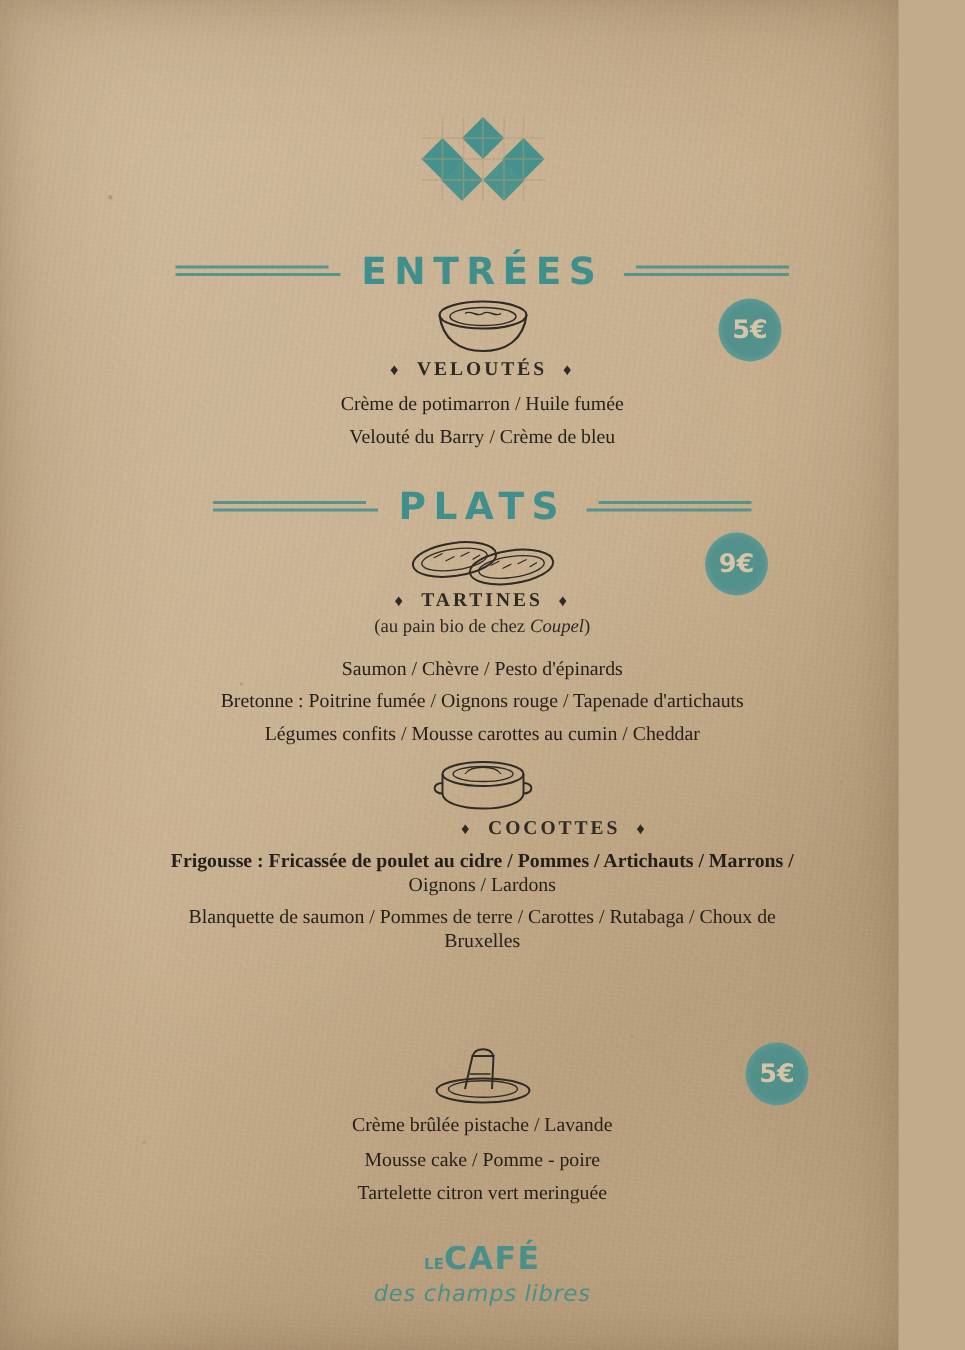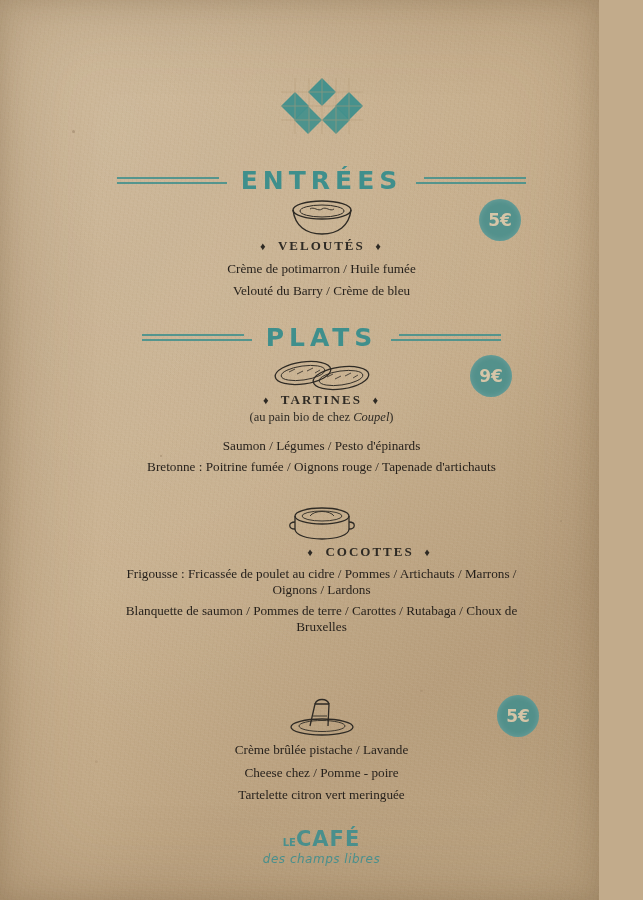--- a/index.html
+++ b/index.html
@@ -174,21 +174,21 @@
   .fl-line1 {
     font-family: "DejaVu Sans", sans-serif;
     font-weight: bold;
     font-size: 21px;
     letter-spacing: 1px;
     line-height: 22px;
   }
   .fl-line1 .small { font-size: 10px; letter-spacing: 0; }
   .fl-line2 {
     font-family: "DejaVu Sans", sans-serif;
-    font-size: 12px;
+    font-size: 15px;
     font-style: italic;
     letter-spacing: .5px;
     margin-top: -2px;
   }
 </style>
 </head>
 <body>
 
 <div class="page">
 
@@ -263,61 +263,62 @@
       </svg>
     </div>
 
     <div class="sub-title" style="top:392px;">
       <span class="dia">♦</span>&nbsp; <span>TARTINES</span> &nbsp;<span class="dia">♦</span>
     </div>
     <div class="note" style="top:410px;">
       <span>(au pain bio de chez </span><i>Coupel</i><span>)</span>
     </div>
 
-    <div class="item" style="top:438px;">Saumon / Légumes / Pesto d'épinards</div>
+    <div class="item" style="top:438px;">Saumon / Chèvre / Pesto d'épinards</div>
     <div class="item" style="top:459px;">Bretonne : Poitrine fumée / Oignons rouge / Tapenade d'artichauts</div>
+    <div class="item" style="top:481px;">Légumes confits / Mousse carottes au cumin / Cheddar</div>
 
     <div class="illus" style="top:502px;">
       <svg width="76" height="40" viewBox="0 0 76 40">
         <g fill="none" stroke="#2e2a24" stroke-width="1.3">
           <ellipse cx="38" cy="14" rx="27" ry="8"></ellipse>
           <path d="M11 14 L11 27 C11 33 23 37 38 37 C53 37 65 33 65 27 L65 14"></path>
           <path d="M11 20 C4 20 4 27 11 27"></path>
           <path d="M65 20 C72 20 72 27 65 27"></path>
           <ellipse cx="38" cy="14" rx="20" ry="5" stroke-width="0.9"></ellipse>
           <path d="M26 14 C30 8 46 8 50 14" stroke-width="0.9"></path>
         </g>
       </svg>
     </div>
 
     <div class="sub-title" style="top:544px;margin-left:48px;">
       <span class="dia">♦</span>&nbsp; <span>COCOTTES</span> &nbsp;<span class="dia">♦</span>
     </div>
 
-    <div class="item" style="top:566px;">Frigousse : Fricassée de poulet au cidre / Pommes / Artichauts / Marrons /</div>
+    <div class="item" style="top:566px;font-weight:bold;">Frigousse : Fricassée de poulet au cidre / Pommes / Artichauts / Marrons /</div>
     <div class="item" style="top:582px;">Oignons / Lardons</div>
     <div class="item" style="top:603px;">Blanquette de saumon / Pommes de terre / Carottes / Rutabaga / Choux de</div>
     <div class="item" style="top:619px;">Bruxelles</div>
 
     <div class="price" style="top:695px;left:497px;">5€</div>
 
     <div class="illus" style="top:694px;">
       <svg width="90" height="44" viewBox="0 0 90 44">
         <g fill="none" stroke="#2e2a24" stroke-width="1.3">
           <ellipse cx="45" cy="33" rx="31" ry="8"></ellipse>
           <ellipse cx="45" cy="32" rx="23" ry="5.5" stroke-width="0.9"></ellipse>
           <path d="M33 32 L38 10 L52 10 L51 32"></path>
           <path d="M38 10 C40 4 50 4 52 10"></path>
           <path d="M36 22 L50 22" stroke-width="0.9"></path>
         </g>
       </svg>
     </div>
 
     <div class="item" style="top:742px;">Crème brûlée pistache / Lavande</div>
-    <div class="item" style="top:765px;">Cheese chez / Pomme - poire</div>
+    <div class="item" style="top:765px;">Mousse cake / Pomme - poire</div>
     <div class="item" style="top:787px;">Tartelette citron vert meringuée</div>
 
     <div class="footer-logo" style="top:828px;">
       <div class="fl-line1">
         <span class="small">LE</span><span>CAFÉ</span>
       </div>
       <div class="fl-line2">des champs libres</div>
     </div>
 
   </div>

